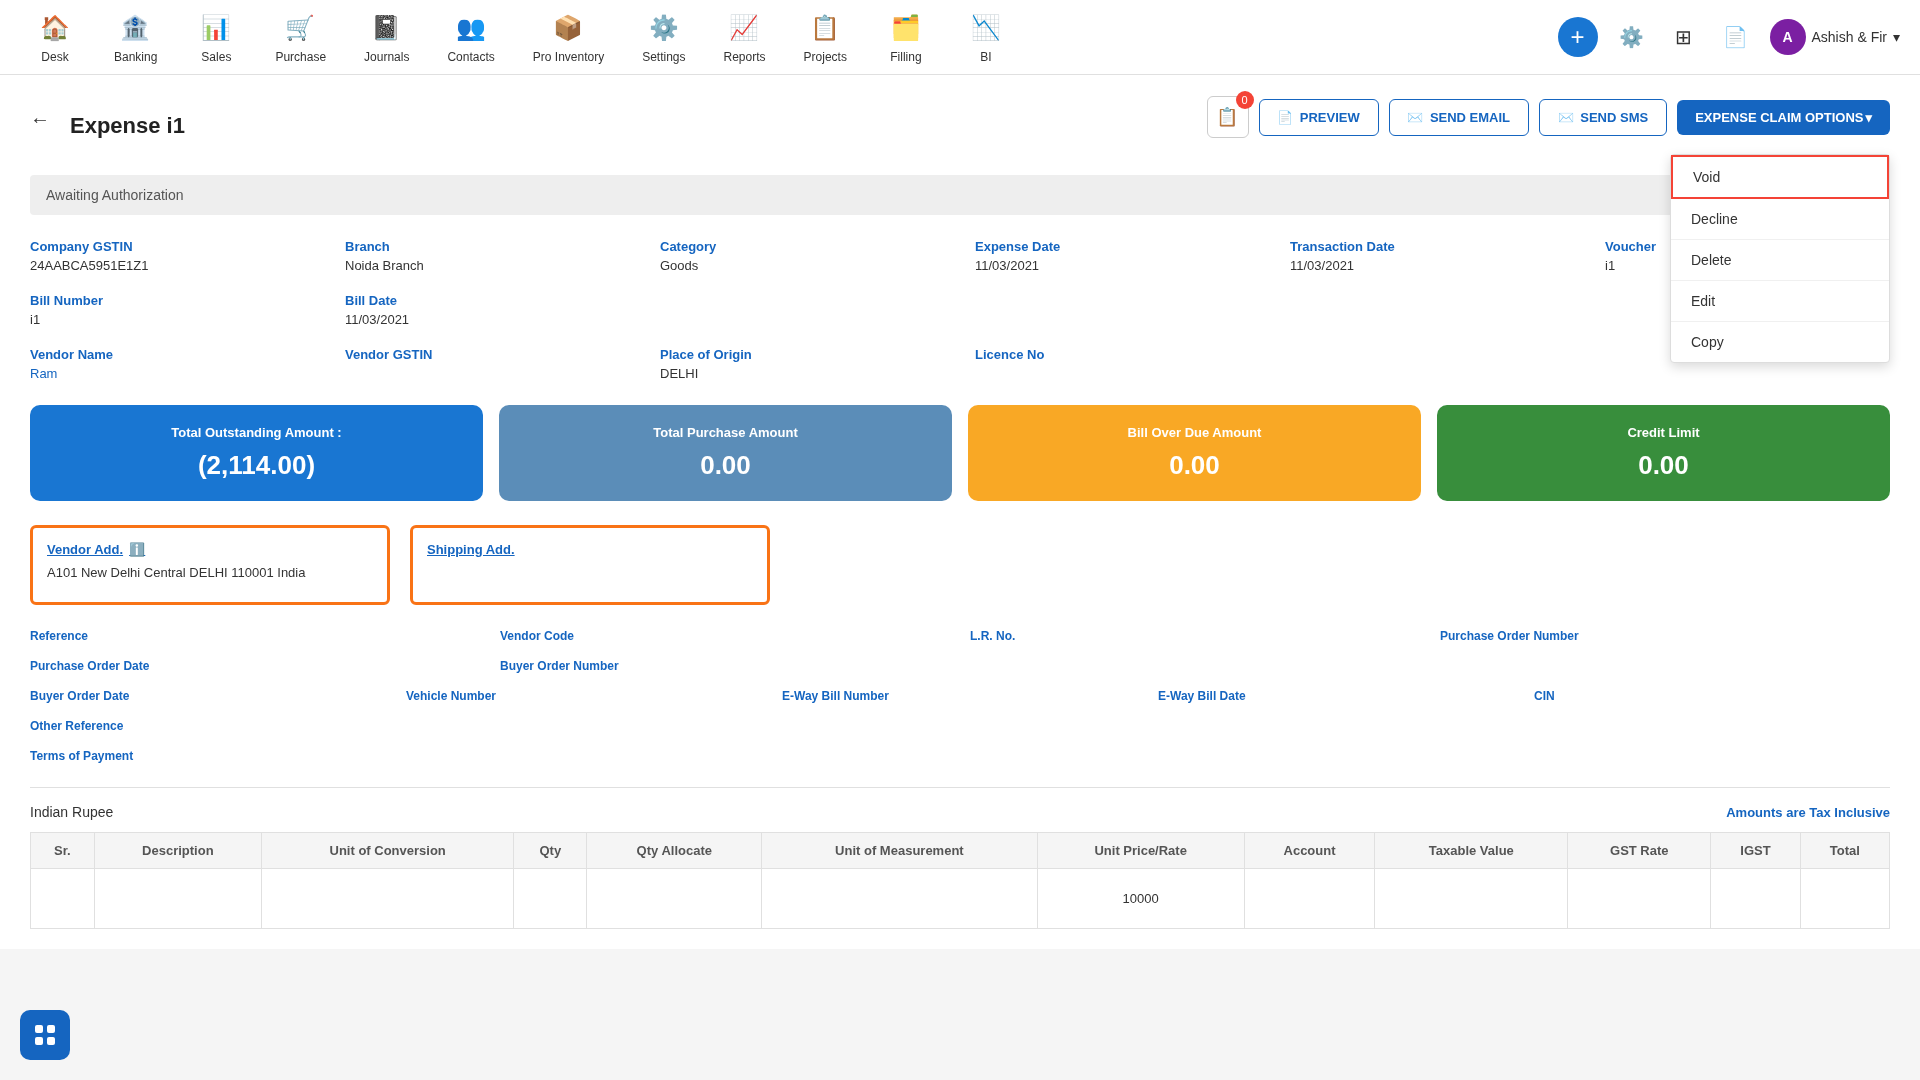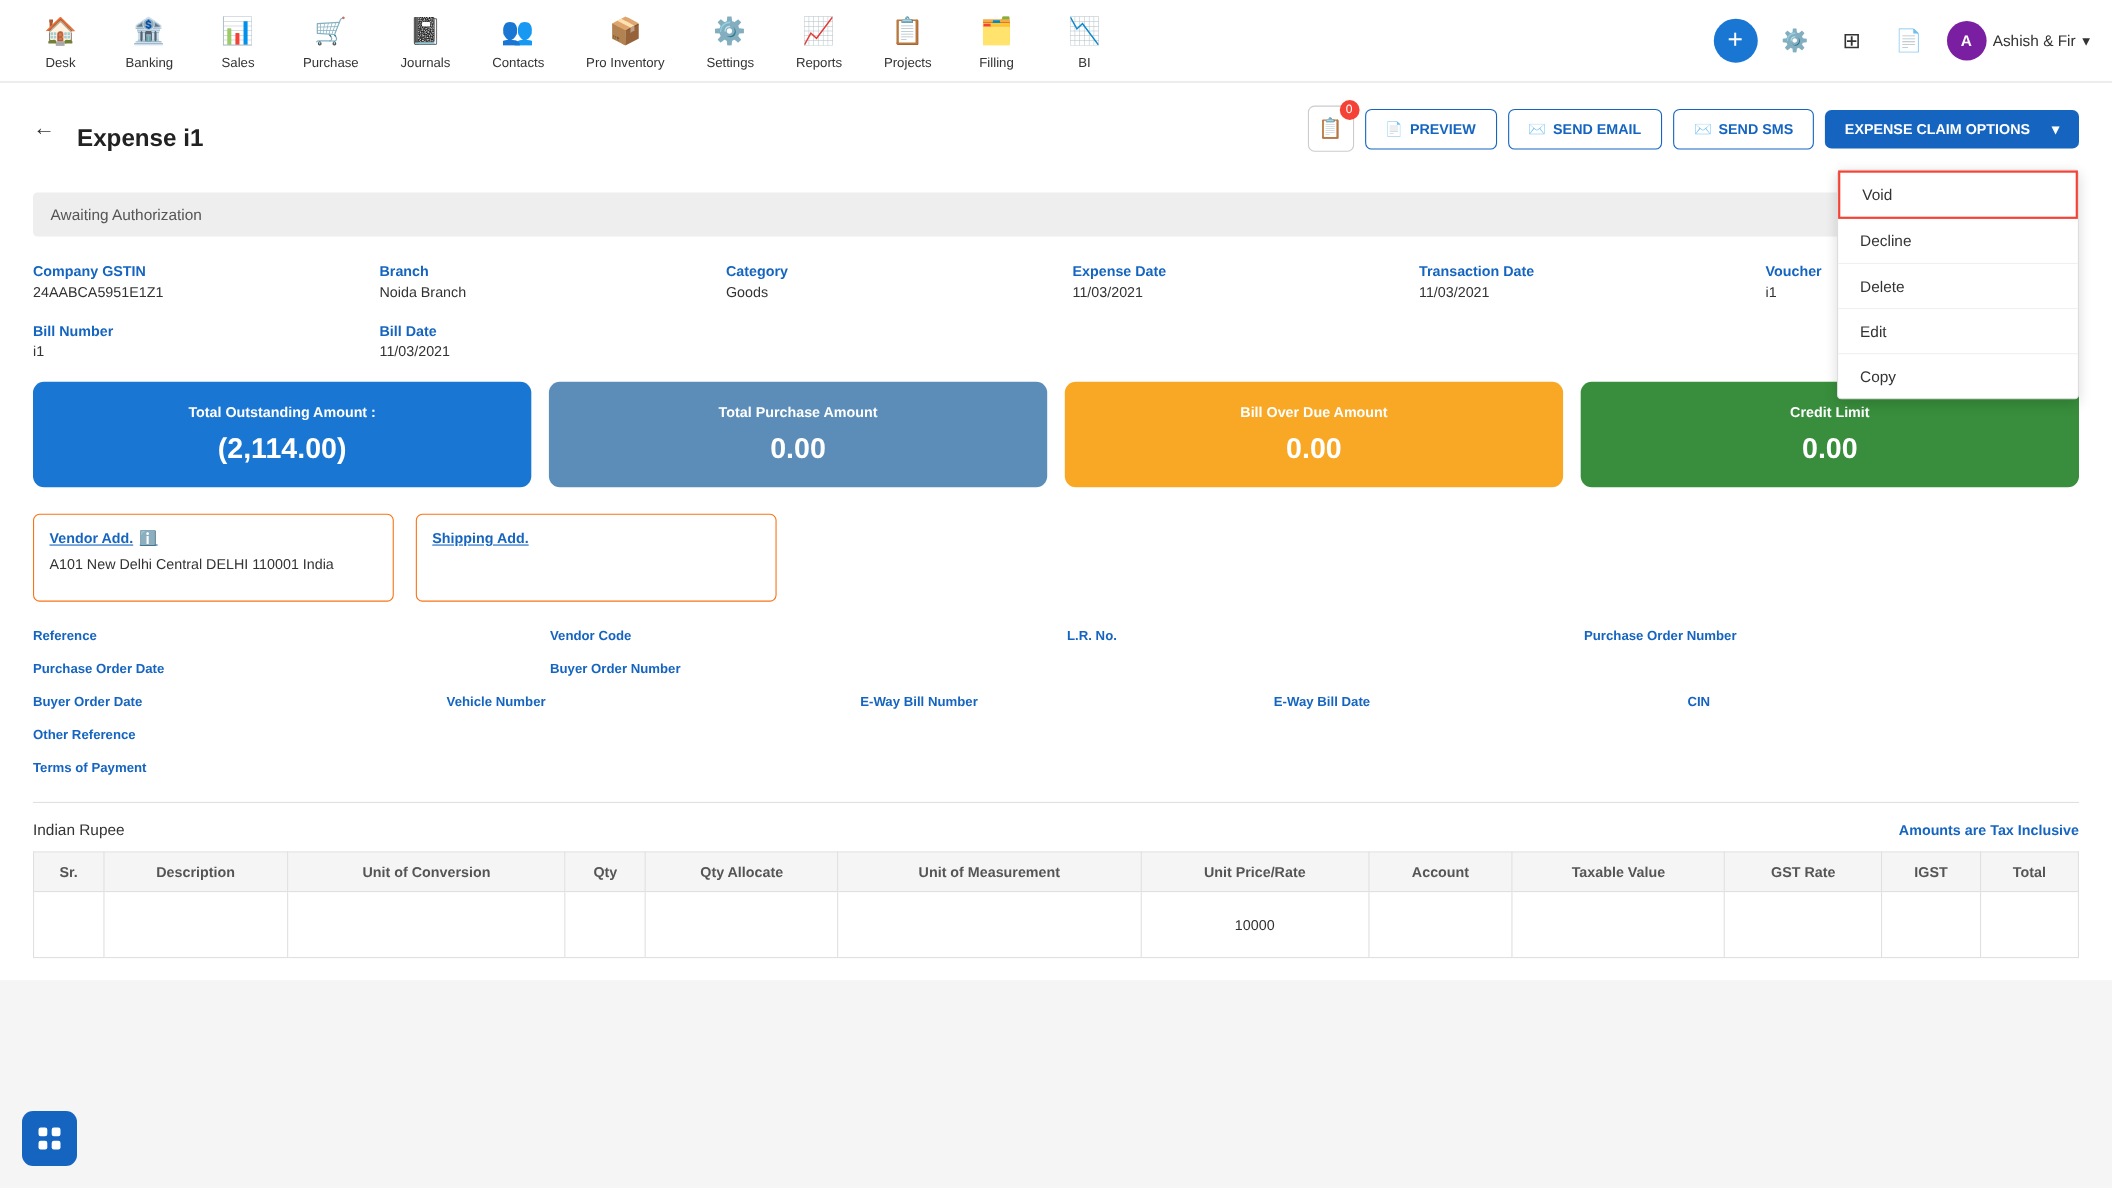--- a/index.html
+++ b/index.html
@@ -170,21 +170,21 @@
       background: #1565c0;
       color: #fff;
       padding: 10px 18px;
       border-radius: 6px;
       border: none;
       cursor: pointer;
       font-size: 13px;
       font-weight: 600;
       display: flex;
       align-items: center;
-      gap: 20px;
+      gap: 2px;
     }
 
     
     .status-bar {
       background: #eeeeee;
       padding: 12px 16px;
       border-radius: 4px;
       margin-bottom: 24px;
       font-size: 14px;
       color: #555;
@@ -238,24 +238,24 @@
       font-weight: bold;
     }
 
     
     .address-row {
       display: flex;
       gap: 20px;
       margin-bottom: 24px;
     }
     .address-box {
-      border: 1px solid #f97316;
+      border: 3px solid #f97316;
       border-radius: 6px;
       padding: 14px;
-      width: 328px;
+      width: 360px;
       min-height: 80px;
     }
     .address-link {
       color: #1565c0;
       font-size: 13px;
       font-weight: 600;
       text-decoration: underline;
       cursor: pointer;
       display: flex;
       align-items: center;
@@ -520,20 +520,38 @@
     <div>
       <div class="field-label">Bill Number</div>
       <div class="field-value">i1</div>
     </div>
     <div>
       <div class="field-label">Bill Date</div>
       <div class="field-value">11/03/2021</div>
     </div>
   </div>
 
+  <div class="form-grid" style="grid-template-columns: repeat(6,1fr); margin-bottom:24px;">
+    <div>
+      <div class="field-label">Vendor Name</div>
+      <div class="field-value" style="color:#1565c0;">Ram</div>
+    </div>
+    <div>
+      <div class="field-label">Vendor GSTIN</div>
+      <div class="field-value"></div>
+    </div>
+    <div>
+      <div class="field-label">Place of Origin</div>
+      <div class="field-value">DELHI</div>
+    </div>
+    <div>
+      <div class="field-label">Licence No</div>
+      <div class="field-value"></div>
+    </div>
+  </div>
 
   <div class="summary-cards">
     <div class="summary-card card-blue">
       <div class="card-title">Total Outstanding Amount :</div>
       <div class="card-value">(2,114.00)</div>
     </div>
     <div class="summary-card card-steel">
       <div class="card-title">Total Purchase Amount</div>
       <div class="card-value">0.00</div>
     </div>

